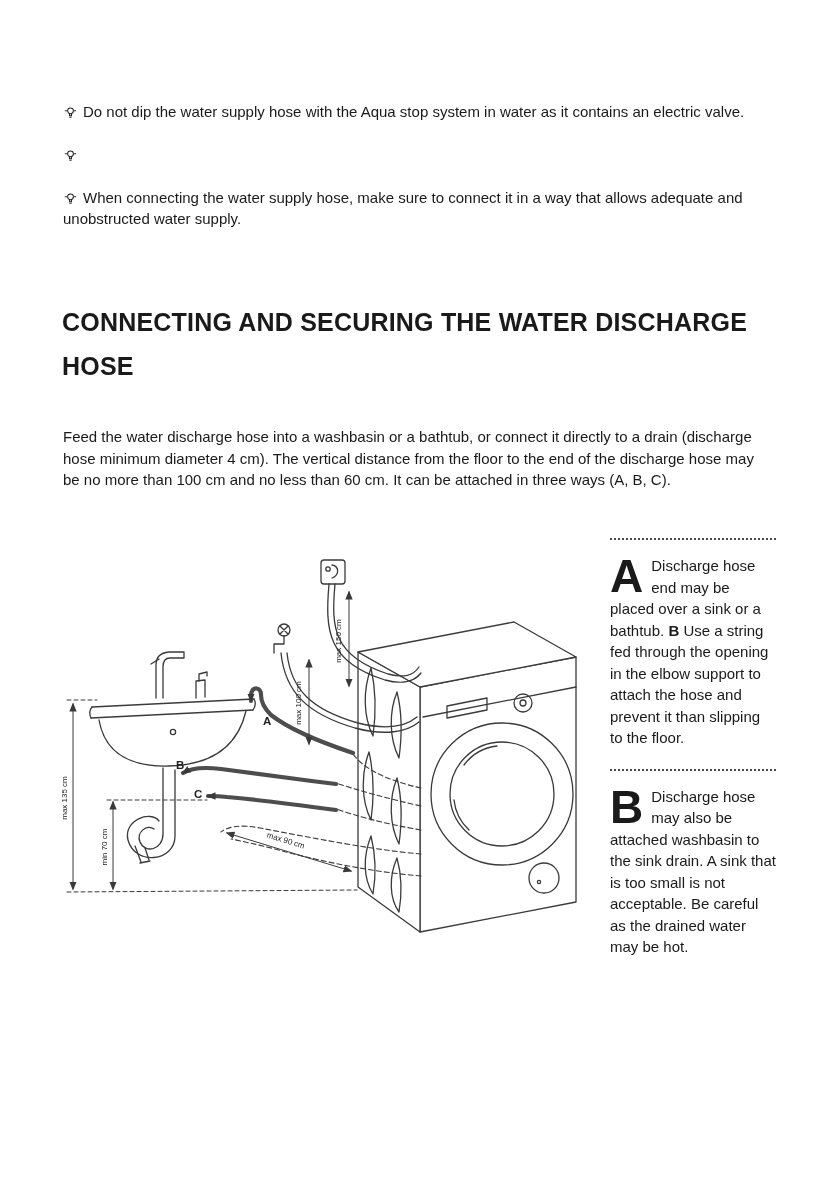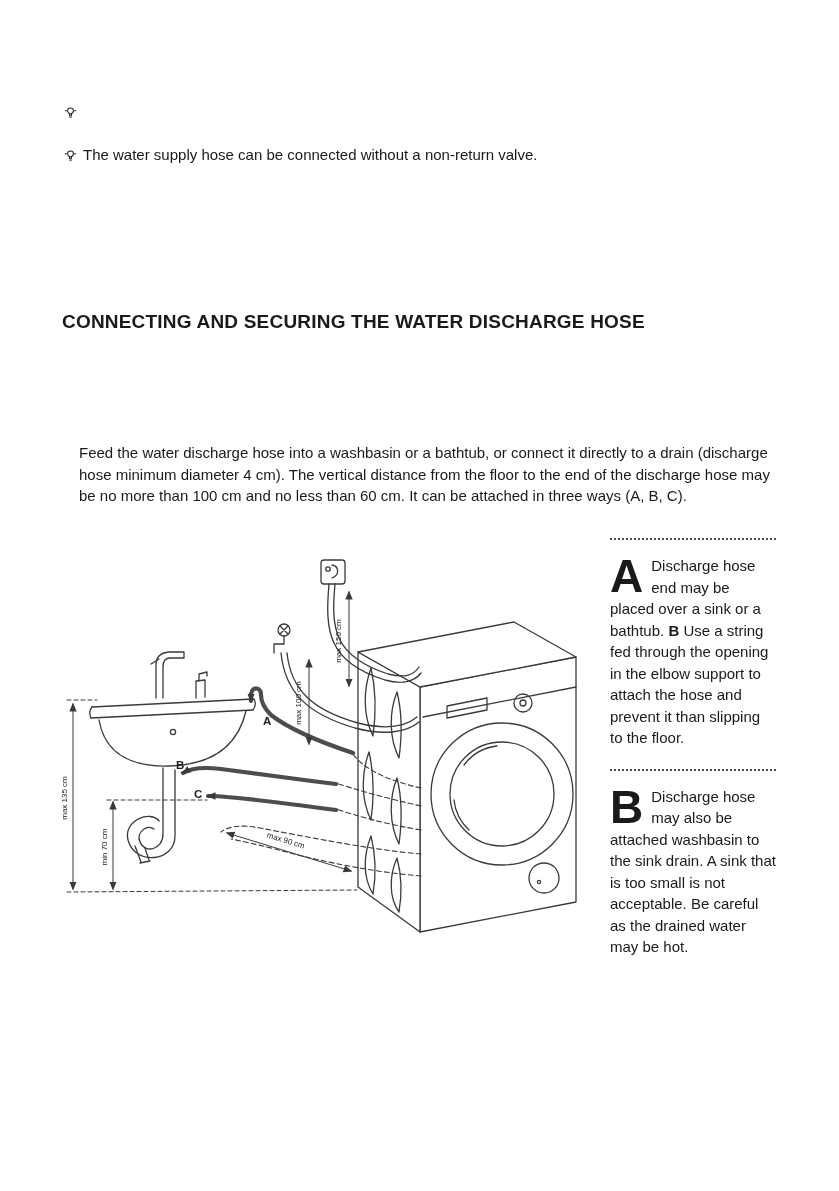--- a/index.html
+++ b/index.html
@@ -7,23 +7,23 @@
     width:839px; height:1191px; background:#ffffff; position:relative;
     font-family:"Liberation Sans", sans-serif; color:#1a1a1a;
     -webkit-font-smoothing:antialiased;
   }
   .tips { position:absolute; left:63px; top:101px; width:712px; }
   .tip { margin:0 0 22px 0; font-size:15px; line-height:21px; }
   .bulb { display:inline-block; }
   .bulb svg { vertical-align:-3px; margin-right:5px; }
   h1.heading {
     position:absolute; left:62px; top:300px; width:750px; margin:0;
-    font-size:19px; line-height:44px; font-weight:700; letter-spacing:0.2px;
+    font-size:25px; line-height:44px; font-weight:700; letter-spacing:0.2px;
   }
-  .intro { position:absolute; left:63px; top:426px; width:705px; margin:16px;
+  .intro { position:absolute; left:63px; top:426px; width:705px; margin:0;
     font-size:15px; line-height:21.5px; }
   .diagram { position:absolute; left:55px; top:540px; width:550px; height:470px; }
   .notes { position:absolute; left:610px; top:538px; width:166px;
     font-size:15px; line-height:21.5px; }
   .dotted { border-top:2.6px dotted #4a4a4a; height:0; margin:0 0 15px 0; }
   .dotted.second { margin-top:14px; }
   .note { margin:0 0 20px 0; }
   .note-text { margin:0; }
   .dropcap { float:left; font-size:46px; line-height:38px; font-weight:700;
     margin:2px 8px 0 0; }
@@ -35,30 +35,39 @@
 <div class="page">
 
   <section class="tips">
     <p class="tip">
       <span class="bulb"><svg width="15" height="15" viewBox="0 0 16 16">
             <g stroke="#222" fill="none" stroke-width="1.1" stroke-linecap="round">
               <circle cx="8" cy="6.2" r="3.1"></circle>
               <path d="M6.9,9.2 L6.9,11.4 M9.1,9.2 L9.1,11.4 M6.9,11.4 L9.1,11.4 M7.3,13 L8.7,13"></path>
               <path d="M2.4,6.2 L3.8,6.2 M12.2,6.2 L13.6,6.2"></path>
             </g>
+          </svg></span><span>Do not dip the water supply hose with the Aqua stop system in water as it contains an electric valve.</span>
+    </p>
+    <p class="tip">
+      <span class="bulb"><svg width="15" height="15" viewBox="0 0 16 16">
+            <g stroke="#222" fill="none" stroke-width="1.1" stroke-linecap="round">
+              <circle cx="8" cy="6.2" r="3.1"></circle>
+              <path d="M6.9,9.2 L6.9,11.4 M9.1,9.2 L9.1,11.4 M6.9,11.4 L9.1,11.4 M7.3,13 L8.7,13"></path>
+              <path d="M2.4,6.2 L3.8,6.2 M12.2,6.2 L13.6,6.2"></path>
+            </g>
           </svg></span>
     </p>
     <p class="tip">
       <span class="bulb"><svg width="15" height="15" viewBox="0 0 16 16">
             <g stroke="#222" fill="none" stroke-width="1.1" stroke-linecap="round">
               <circle cx="8" cy="6.2" r="3.1"></circle>
               <path d="M6.9,9.2 L6.9,11.4 M9.1,9.2 L9.1,11.4 M6.9,11.4 L9.1,11.4 M7.3,13 L8.7,13"></path>
               <path d="M2.4,6.2 L3.8,6.2 M12.2,6.2 L13.6,6.2"></path>
             </g>
-          </svg></span><span>The water supply hose can be connected without a non-return valve.</span>
+          </svg></span><span>When connecting the water supply hose, make sure to connect it in a way that allows adequate and unobstructed water supply.</span>
     </p>
   </section>
 
   <h1 class="heading">CONNECTING AND SECURING THE WATER DISCHARGE HOSE</h1>
 
   <p class="intro">Feed the water discharge hose into a washbasin or a bathtub, or connect it directly to a drain (discharge hose minimum diameter 4 cm). The vertical distance from the floor to the end of the discharge hose may be no more than 100 cm and no less than 60 cm. It can be attached in three ways (A, B, C).</p>
 
   <div class="diagram">
     <svg viewBox="0 0 550 470" width="550" height="470" xmlns="http://www.w3.org/2000/svg">
       <defs>

